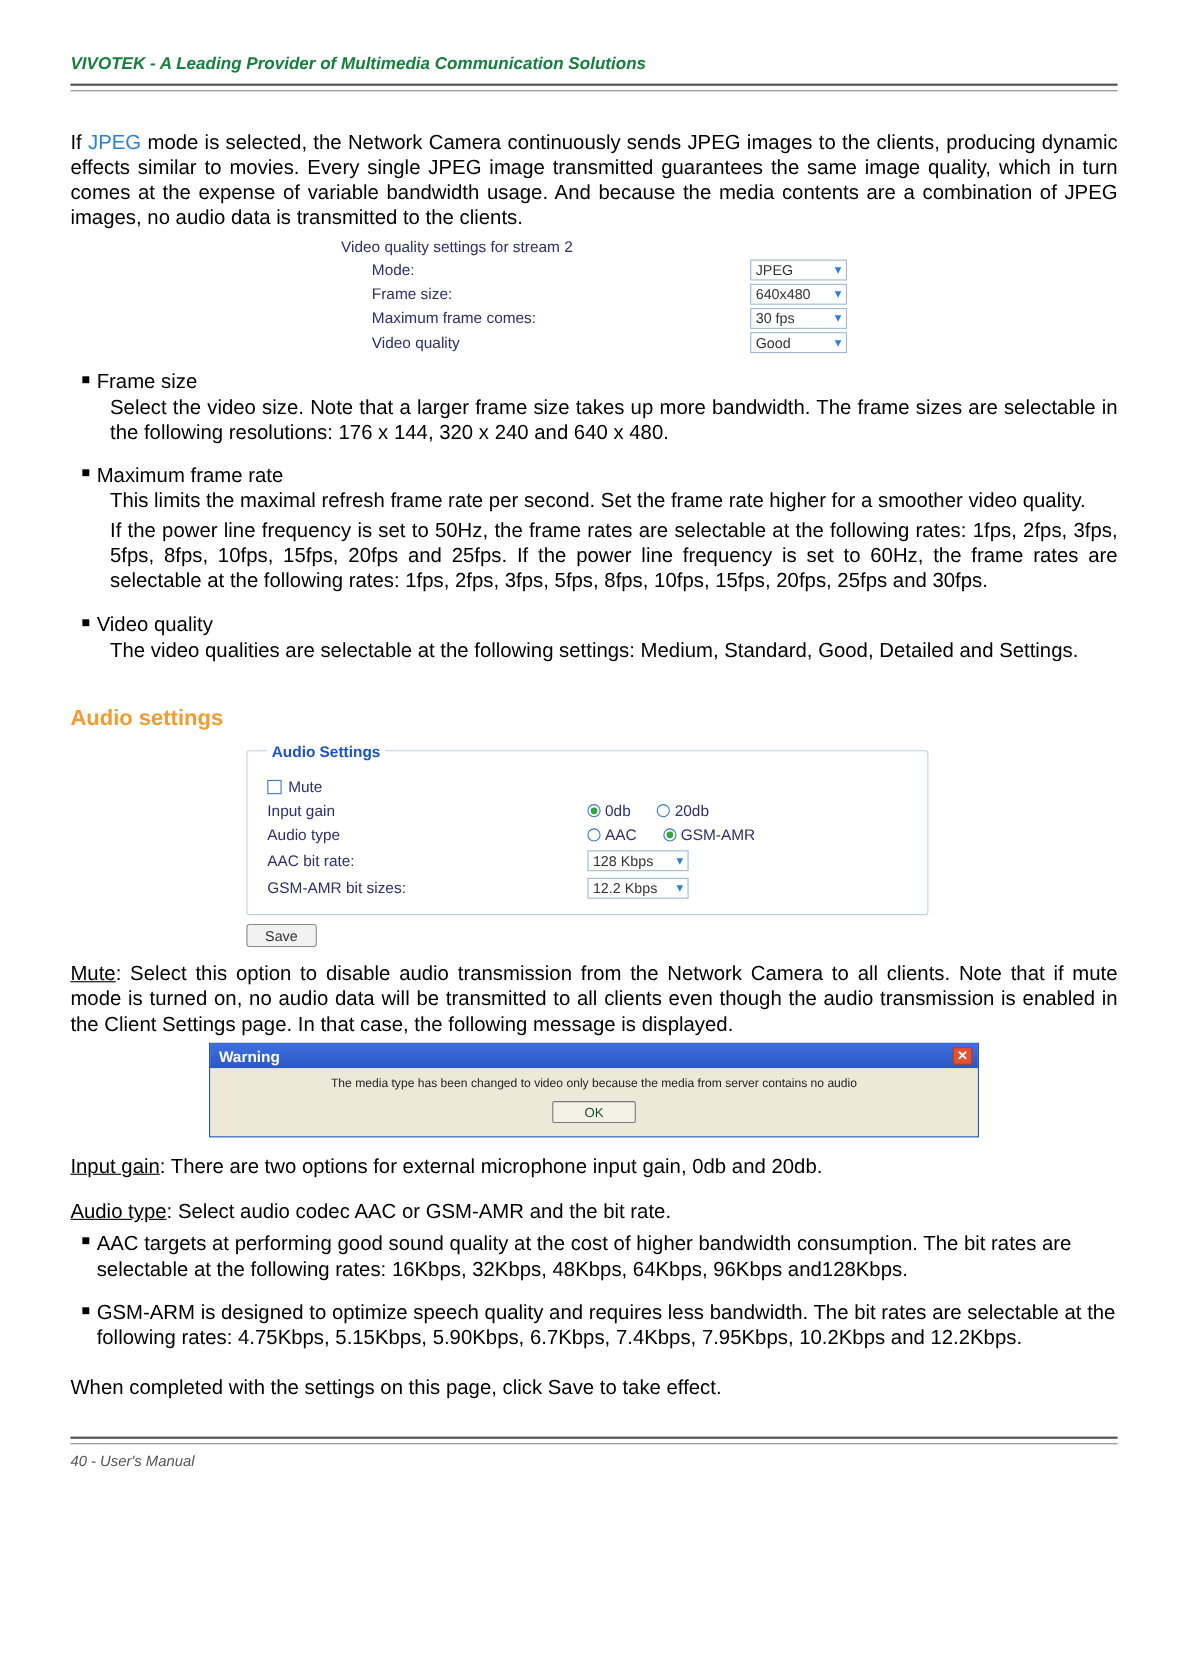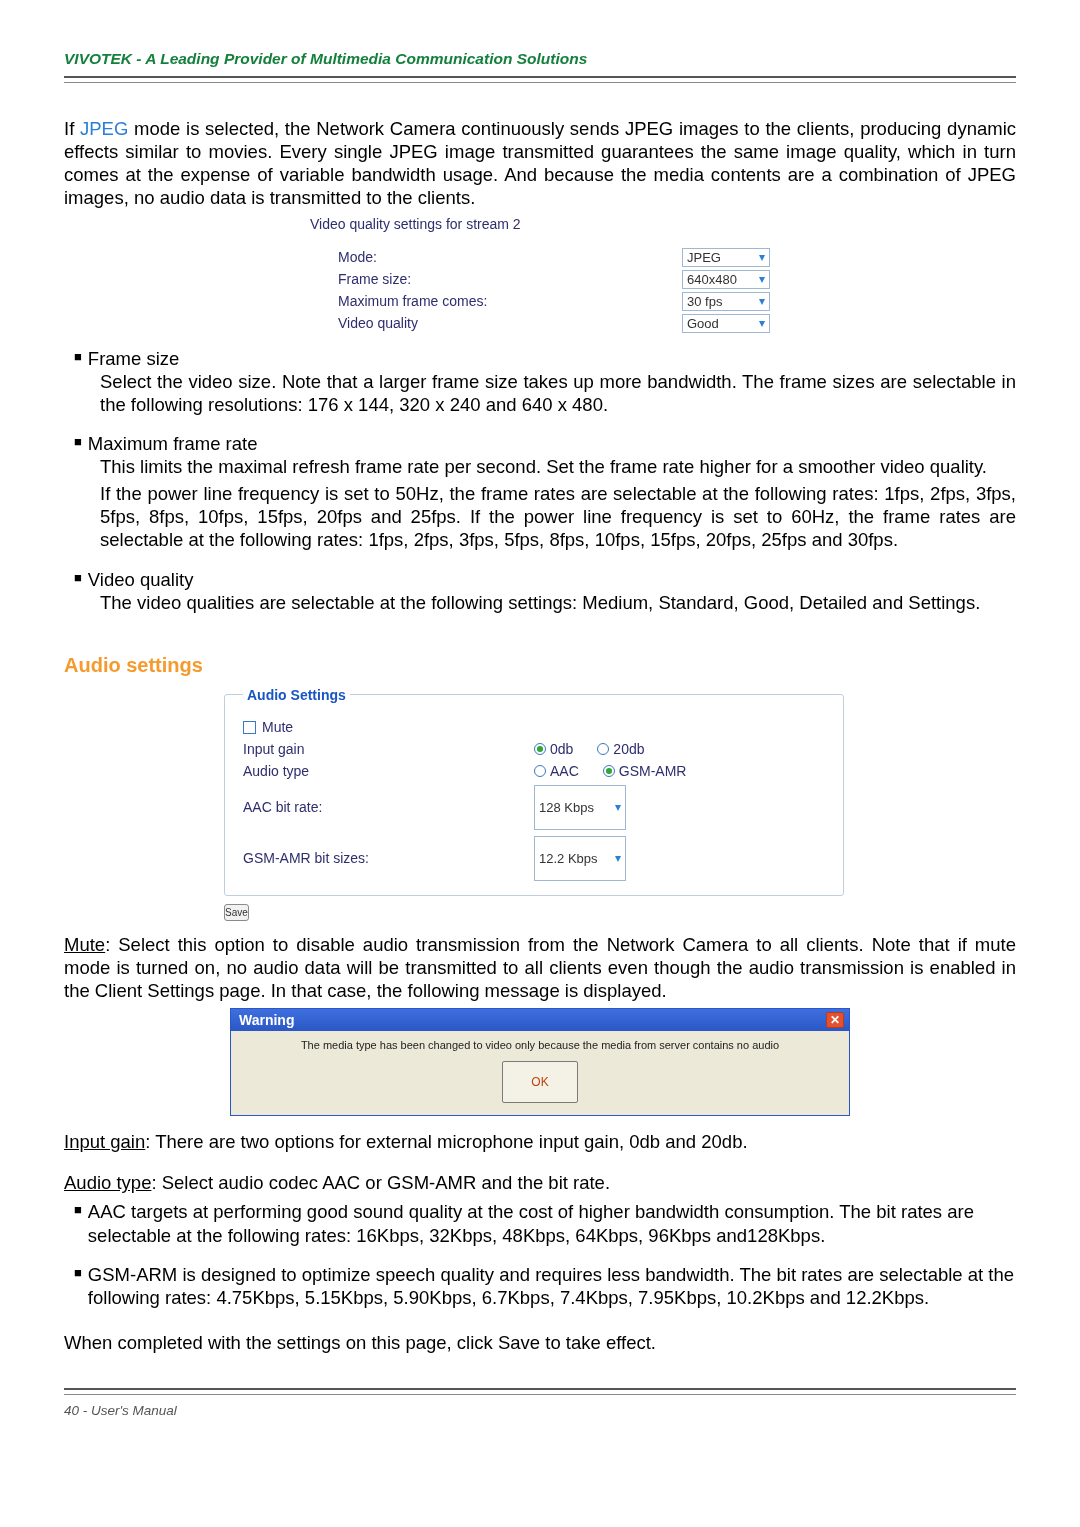--- a/index.html
+++ b/index.html
@@ -37,21 +37,21 @@
     margin-bottom: 6px;
   }
   .jpeg-link { color: #2a7fd6; }
   .settings-block {
     width: 460px;
     margin: 6px auto 14px auto;
     font-family: Verdana, Tahoma, sans-serif;
     font-size: 14px;
     color: #2e2e6e;
   }
-  .settings-title { margin-bottom: 16px; }
+  .settings-title { margin-bottom: 4px; }
   .settings-row { display: flex; align-items: center; padding-left: 28px; margin-bottom: 3px; }
   .settings-row .lbl { flex: 1; }
   .settings-row .val {
     display: inline-flex; align-items: center; justify-content: space-between;
     border: 1px solid #9fb7cf; background: #fff; color: #333;
     font-size: 13px; padding: 1px 4px; min-width: 88px;
   }
   .settings-row .val .chev { color: #2a7fd6; font-size: 12px; margin-left: 6px; }
 
   .bullet-section { margin-top: 8px; }
@@ -85,54 +85,54 @@
     border: 1.2px solid #3a78c2; display: inline-block; position: relative; background: #fff;
   }
   .radio .dot.sel::after {
     content: ""; position: absolute; left: 2.2px; top: 2.2px;
     width: 5.6px; height: 5.6px; border-radius: 50%; background: #2fa83a;
   }
   .chk { width: 13px; height: 13px; border: 1.2px solid #3a78c2; display: inline-block; margin-right: 6px; background: #fff; vertical-align: -2px; }
   .sel-box {
     display: inline-flex; align-items: center; justify-content: space-between;
     border: 1px solid #9fb7cf; background: #fff; color: #333;
-    font-size: 13px; padding: 14px 4px; min-width: 92px;
+    font-size: 13px; padding: 1px 4px; min-width: 92px;
   }
   .sel-box .chev { color: #2a7fd6; font-size: 12px; margin-left: 6px; }
   .save-btn {
     display: inline-block; margin-top: 8px;
     border: 1px solid #8a8a8a; background: #f2f2f2; color: #333;
-    font-family: Verdana, Tahoma, sans-serif; font-size: 10px;
-    padding: 2px 0; border-radius: 3px;
+    font-family: Verdana, Tahoma, sans-serif; font-size: 13px;
+    padding: 2px 16px; border-radius: 3px;
   }
 
   .underline { text-decoration: underline; }
 
   .warn-dialog {
-    width: 620px; margin: 6px auto 14px auto;
+    width: 700px; margin: 6px auto 14px auto;
     border: 1.5px solid #2a57c4;
     background: #ece9d8;
     font-family: Tahoma, sans-serif;
   }
   .warn-titlebar {
     display: flex; align-items: center; justify-content: space-between;
     background: linear-gradient(#3f6fe0, #2a57c4);
     color: #fff; font-weight: bold; font-size: 14px;
     padding: 3px 5px 3px 8px;
   }
   .warn-close {
     width: 18px; height: 16px; background: #e25230; border: 1px solid #b63b20;
     color: #fff; display: flex; align-items: center; justify-content: center;
     font-size: 12px; font-weight: bold; border-radius: 2px;
   }
   .warn-body { font-size: 11px; padding: 8px 10px 4px 10px; text-align: center; color: #222; }
   .warn-btnrow { display: flex; justify-content: center; padding: 6px 0 12px 0; }
   .warn-ok {
-    border: 1px solid #7a7a7a; background: #f4f2e7; color: #c2410c;
-    font-size: 12px; padding: 13px 28px; border-radius: 2px;
+    border: 1px solid #7a7a7a; background: #f4f2e7; color: #14532d;
+    font-size: 12px; padding: 2px 28px; border-radius: 2px;
   }
 
   .dual-rule-top {
     border: none; border-top: 2px solid #555; margin-top: 34px; margin-bottom: 4px;
   }
   .dual-rule-bottom {
     border: none; border-top: 1.2px solid #888; margin-bottom: 8px;
   }
   .footer-text {
     font-style: italic; font-size: 13.5px; color: #555;

